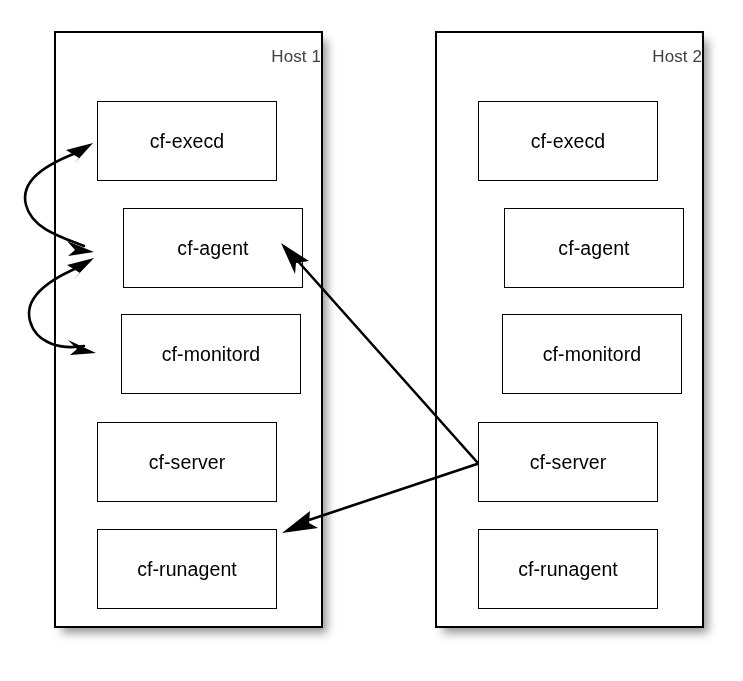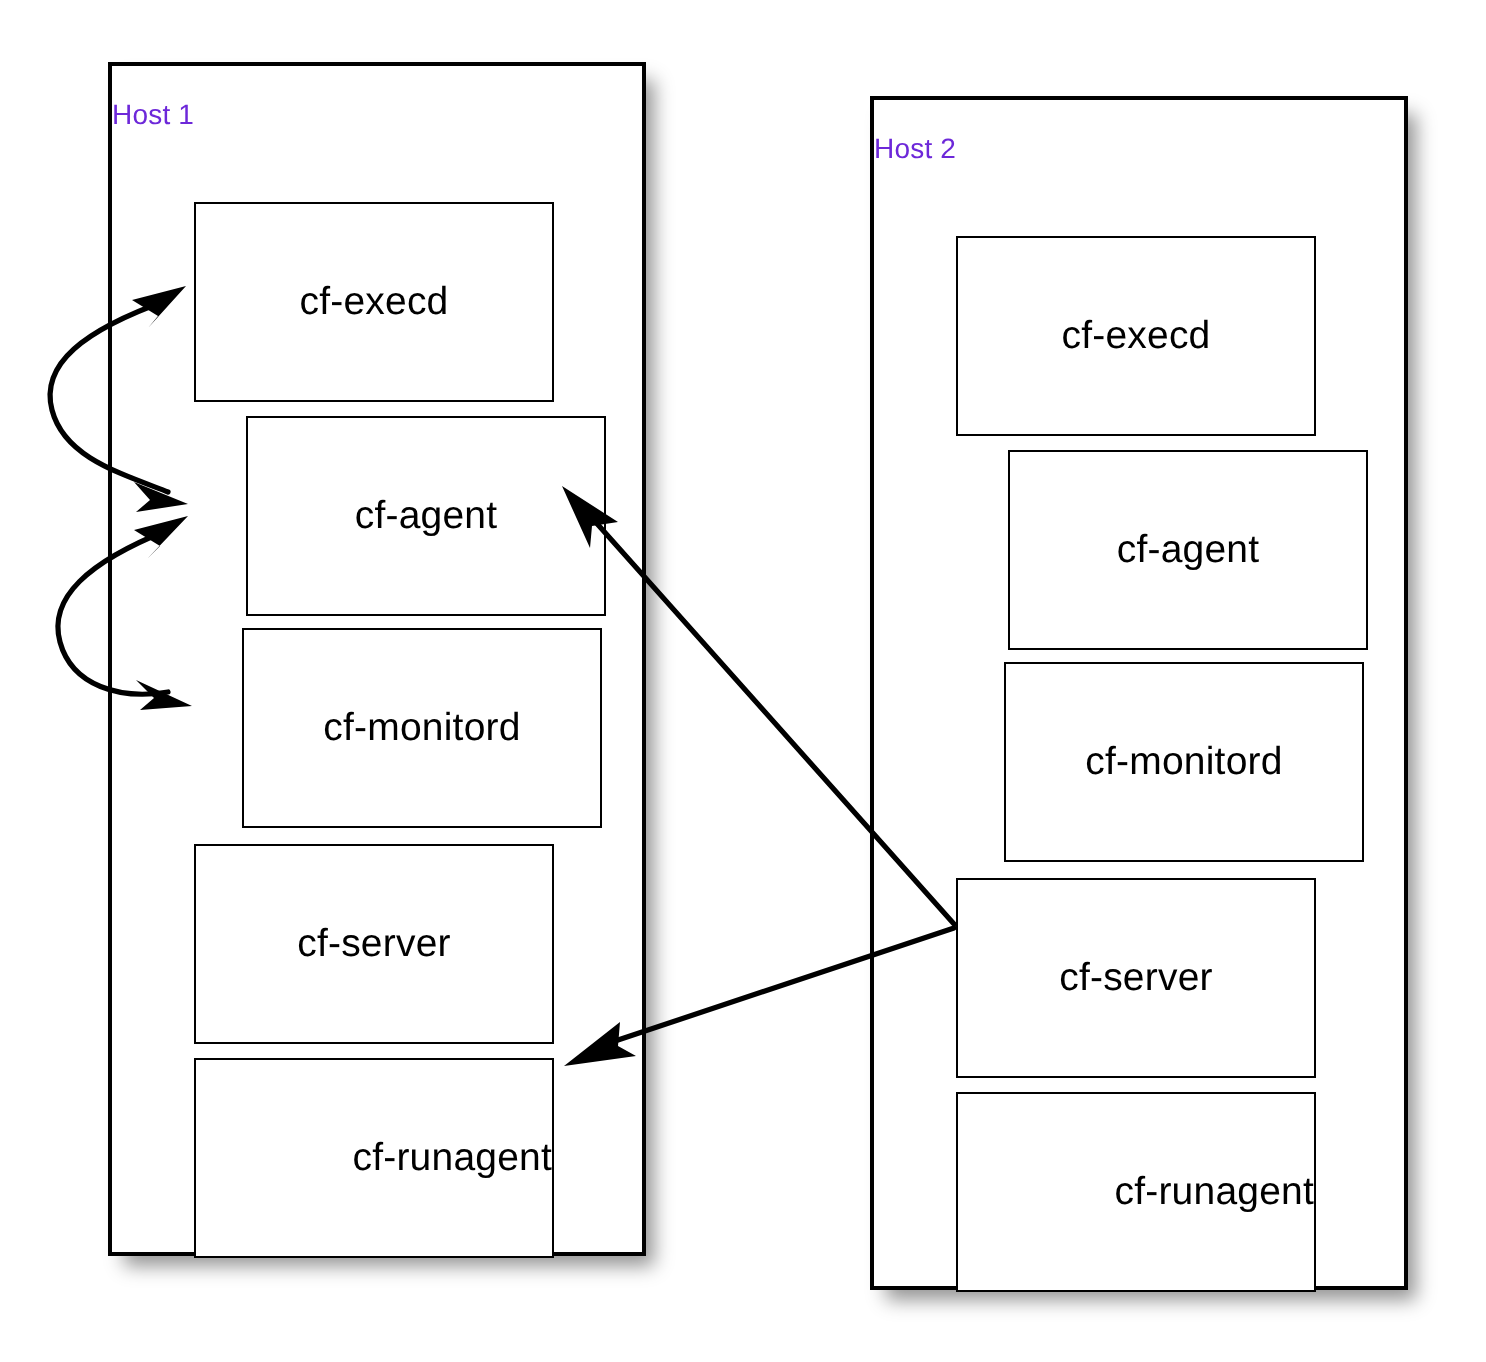--- a/index.html
+++ b/index.html
@@ -21,62 +21,62 @@
   }
   
   .host {
     position: absolute;
     box-sizing: border-box;
     background: #ffffff;
     border: 2.5px solid #000000;
     box-shadow: 6px 7px 9px -2px rgba(0,0,0,0.42);
   }
   #host-1 { left: 54px;  top: 31px; width: 269px; height: 597px; }
-  #host-2 { left: 435px; top: 48px; width: 269px; height: 597px; }
+  #host-2 { left: 435px; top: 31px; width: 269px; height: 597px; }
 
   .host-title {
     position: absolute;
     left: 0;
     top: 12px;
     width: 100%;
-    text-align: left;
-    font-size: 14px;
+    text-align: right;
+    font-size: 17px;
     line-height: 24px;
-    color: #6d28d9;
+    color: #404040;
     letter-spacing: 0.1px;
     white-space: nowrap;
   }
 
   
   .component {
     position: absolute;
     box-sizing: border-box;
     left: 41px;           
     width: 180px;
-    height: 100px;
+    height: 80px;
     background: #ffffff;
     border: 1.8px solid #000000;
     display: flex;
     align-items: center;
     justify-content: center;
   }
   .component-label {
     font-size: 19.5px;
     line-height: 22px;
     color: #000000;
     letter-spacing: 0.1px;
     white-space: nowrap;
   }
 
   
   .row-0 { top: 68px;  }
   .row-1 { top: 175px; margin-left: 26px; }
   .row-2 { top: 281px; margin-left: 24px; }
   .row-3 { top: 389px; }
-  .row-4 { top: 496px; justify-content: flex-end; }
+  .row-4 { top: 496px; }
 
   
   #arrow-layer {
     position: absolute;
     left: 0;
     top: 0;
     width: 743px;
     height: 681px;
     pointer-events: none;
   }

